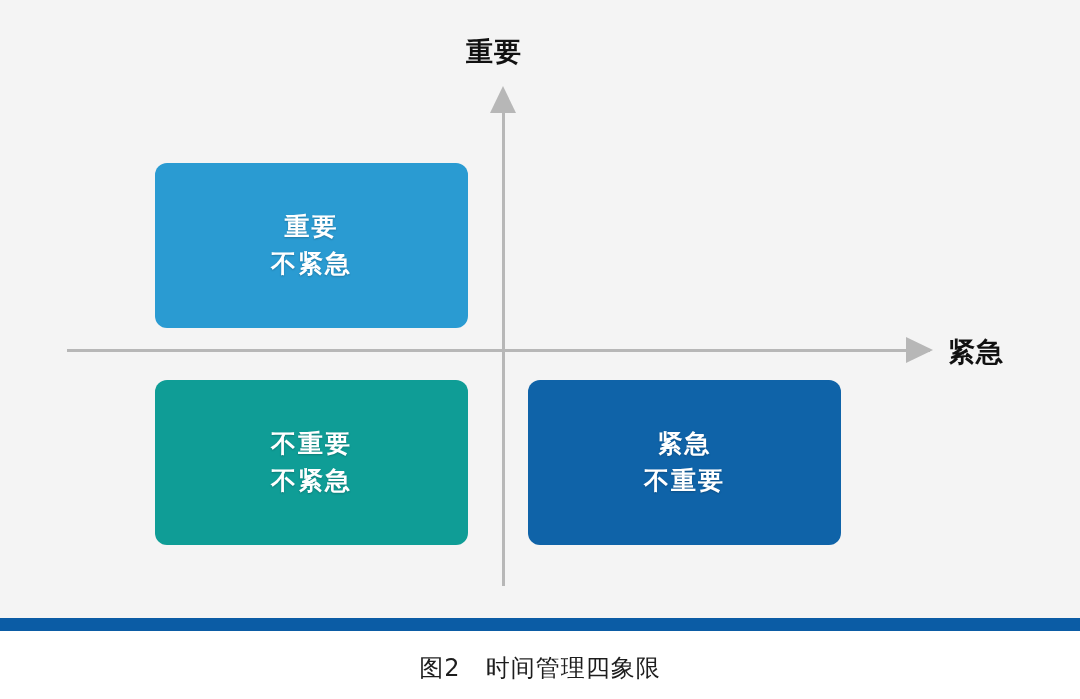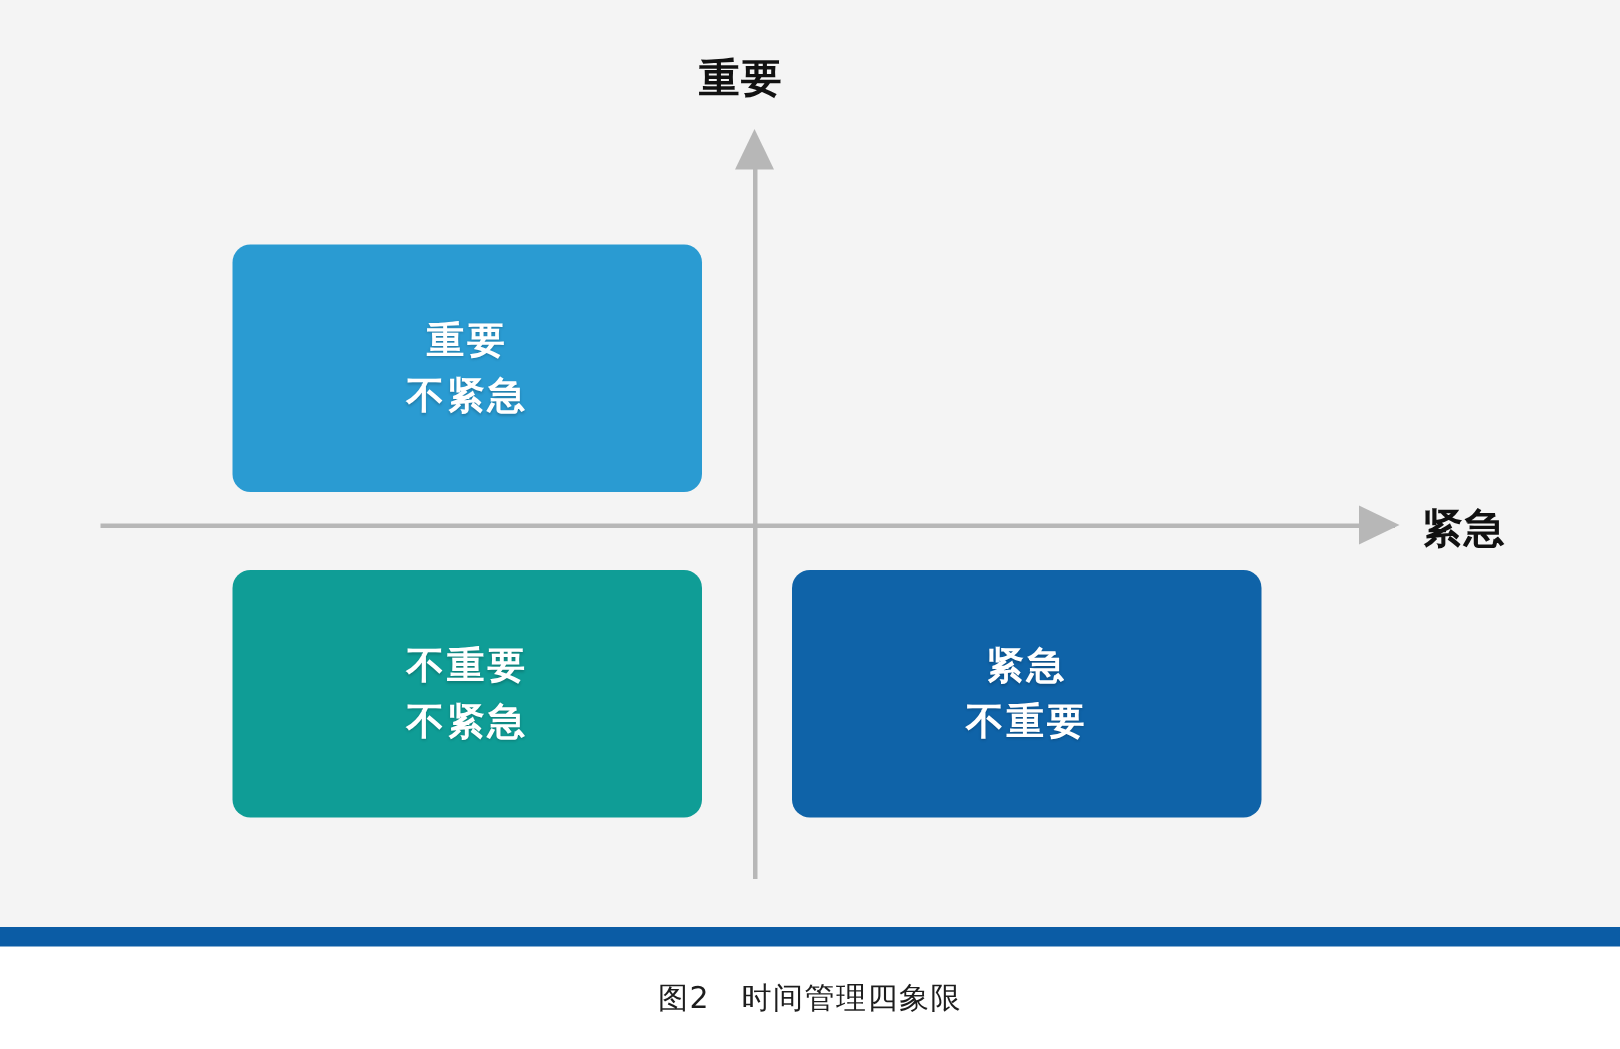--- a/index.html
+++ b/index.html
@@ -160,21 +160,21 @@
     background: #0b5ca5;
   }
 
   
   .caption {
     position: absolute;
     left: 0;
     top: 652px;
     width: 1080px;
     text-align: center;
-    font-size: 20px;
+    font-size: 24px;
     color: #1d1d1d;
     letter-spacing: 1px;
     white-space: pre;
   }
 </style>
 </head>
 <body>
 
 <div id="figure-root">
 

